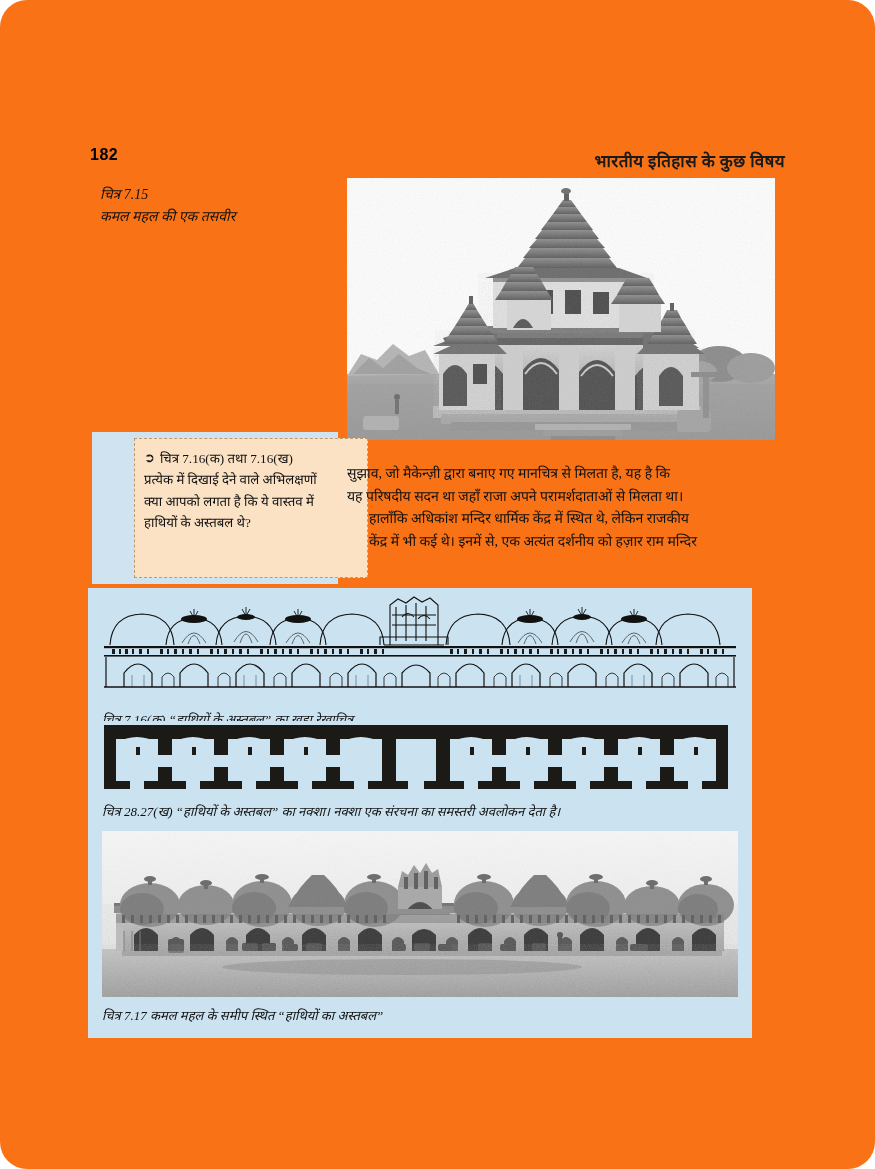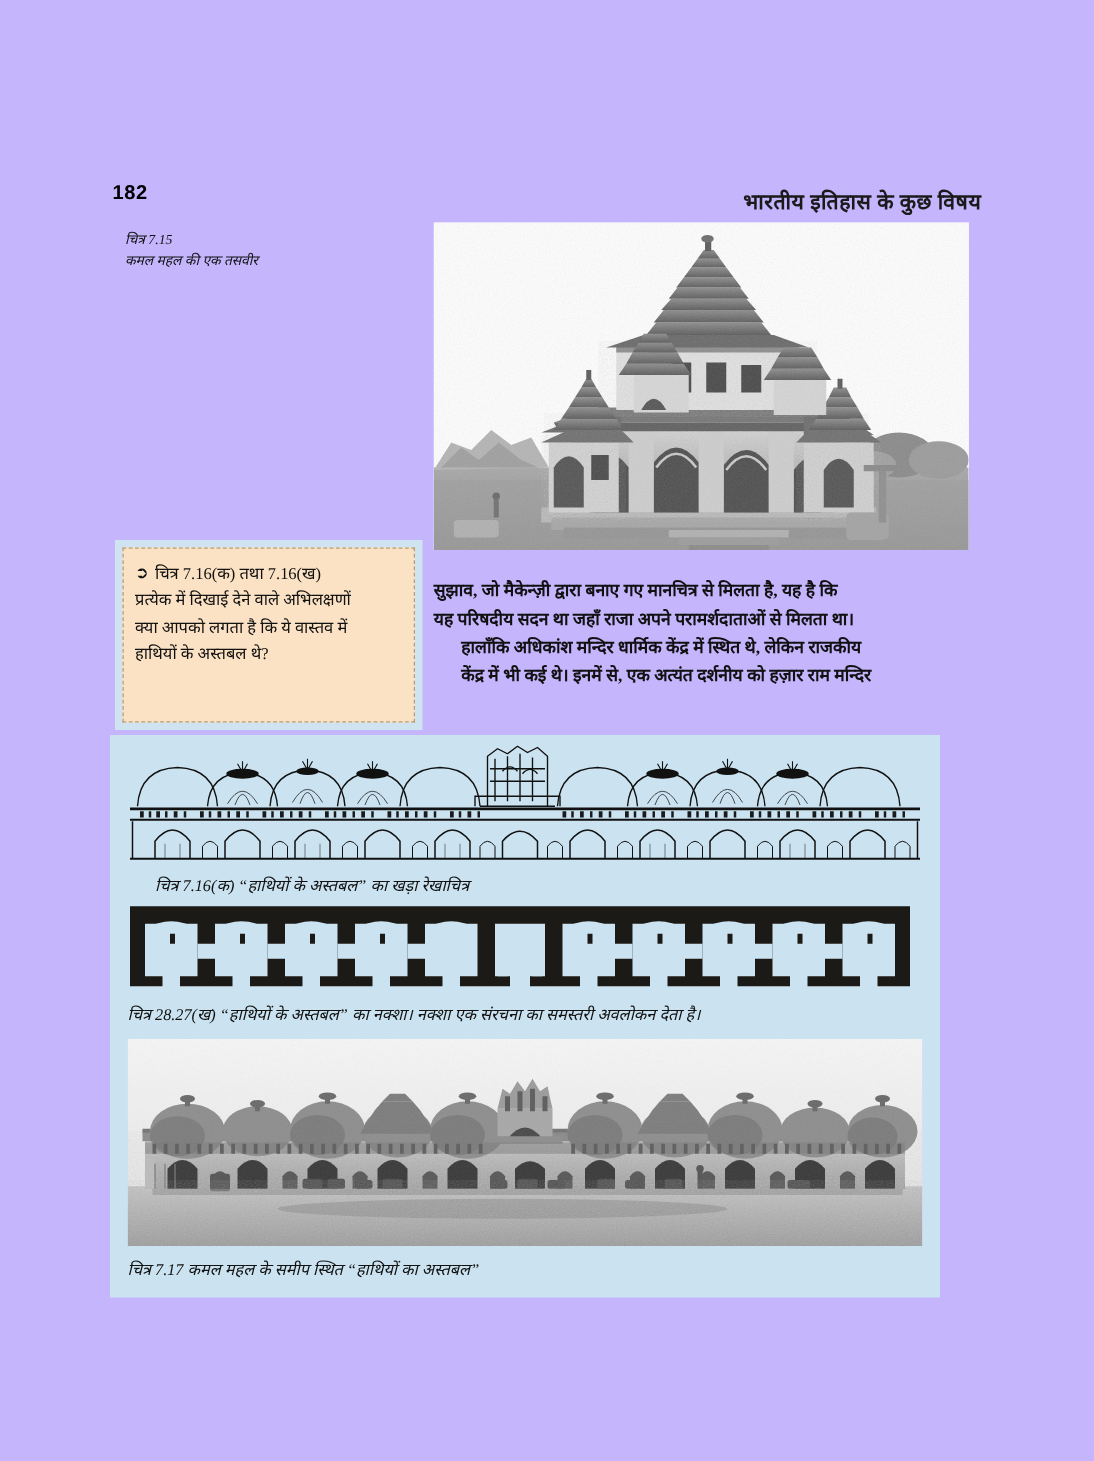--- a/index.html
+++ b/index.html
@@ -12,21 +12,22 @@
     height: 1169px;
     position: relative;
     font-family: "Liberation Serif", "DejaVu Serif", serif;
     color: #000000;
     overflow: hidden;
   }
 
   .page {
     position: absolute;
     inset: 0;
-    background: #c4b5fd;
+    background: #f97316;
+    border-radius: 27px;
   }
 
   
   .page-number {
     position: absolute;
     left: 90px;
     top: 146px;
     font-family: "Liberation Sans", "DejaVu Sans", sans-serif;
     font-weight: bold;
     font-size: 16px;
@@ -44,21 +45,21 @@
     letter-spacing: 0.4px;
   }
 
   
   .fig715-caption {
     position: absolute;
     left: 100px;
     top: 184px;
     width: 230px;
     font-style: italic;
-    font-size: 11px;
+    font-size: 14px;
     line-height: 1.55;
     color: #111;
   }
   .fig715-caption div { white-space: nowrap; }
 
   
   .photo-lotus {
     position: absolute;
     left: 347px;
     top: 178px;
@@ -80,20 +81,21 @@
     padding: 6px;
     box-sizing: border-box;
   }
   .activity-inner {
     width: 100%;
     height: 100%;
     background: #fbe2c4;
     border: 1px dashed #b99a74;
     box-sizing: border-box;
     padding: 9px 10px 6px 9px;
+    margin-left: 36px;
   }
   .activity-line {
     font-size: 13.2px;
     line-height: 1.62;
     color: #111;
     white-space: nowrap;
     font-family: "Liberation Serif", "DejaVu Serif", serif;
   }
   .arrow-glyph {
     display: inline-block;
@@ -110,21 +112,21 @@
     width: 430px;
   }
   .body-par {
     font-size: 14px;
     line-height: 1.62;
     color: #111;
     text-align: justify;
     margin: 0;
   }
   .body-par + .body-par { text-indent: 22px; }
-  .body-line { display: block; white-space: nowrap; font-weight: bold; }
+  .body-line { display: block; white-space: nowrap; }
 
   
   .blue-plate {
     position: absolute;
     left: 88px;
     top: 588px;
     width: 664px;
     height: 450px;
     background: #cbe3f0;
   }
@@ -139,21 +141,21 @@
   .elev-svg { display: block; width: 100%; height: 100%; }
 
   .plate-caption {
     position: absolute;
     font-style: italic;
     font-size: 13px;
     color: #111;
     white-space: nowrap;
     left: 14px;
   }
-  .cap-716k { top: 111px; margin-left: 22px; }
+  .cap-716k { top: 122px; }
   .cap-1716kh { top: 214px; }
   .cap-717 { top: 418px; }
 
   .plan-wrap {
     position: absolute;
     left: 14px;
     top: 133px;
     width: 628px;
     height: 72px;
   }

